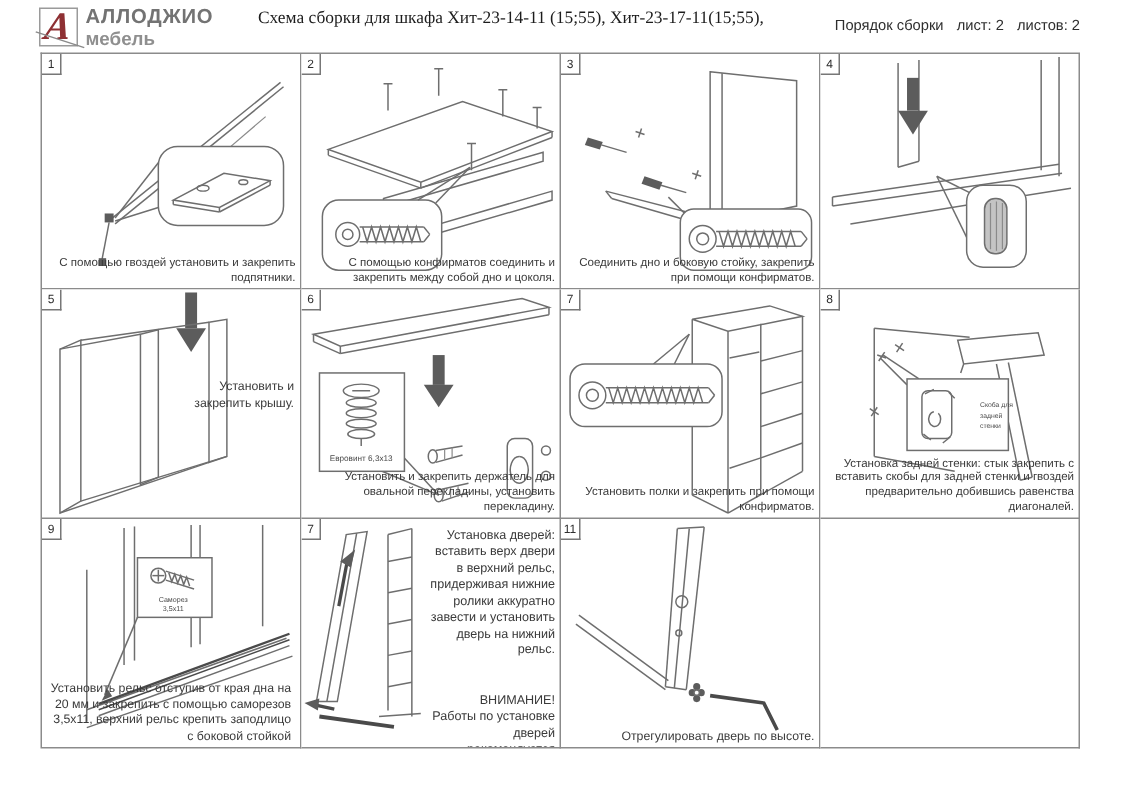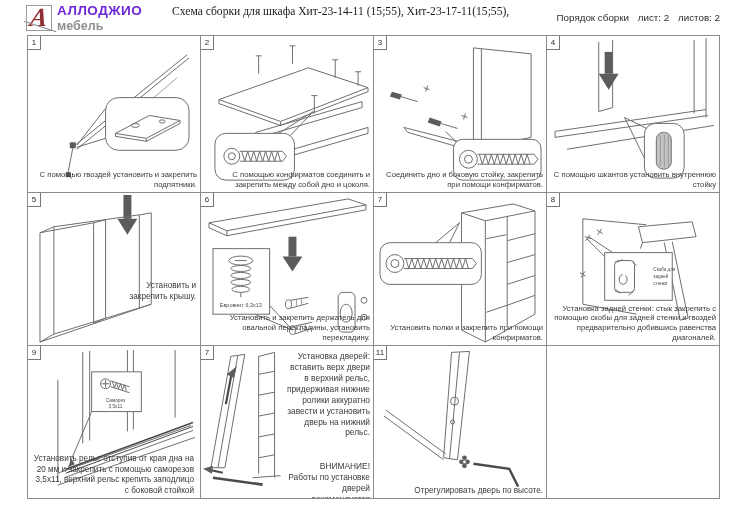--- a/index.html
+++ b/index.html
@@ -7,35 +7,35 @@
   body { font-family:"Liberation Sans",sans-serif; }
   .page { position:relative; width:748px; height:527px; background:#fff; overflow:hidden; }
 
   
   .header { position:absolute; left:26px; top:1px; width:694px; height:34px; display:flex; align-items:flex-start; }
   .logo { display:flex; align-items:center; gap:5px; padding-top:3px; width:146px; flex:none; }
   .logo-mark { width:26px; height:26px; border:1px solid #9a9a9a; position:relative; flex:none; }
   .logo-mark span { position:absolute; left:3px; top:-3px; font-family:"Liberation Serif",serif; font-style:italic; font-weight:bold; font-size:26px; color:#8e3033; transform:skewX(-8deg); }
   .logo-mark i { position:absolute; left:-4px; top:20px; width:34px; height:1px; background:#8a8a8a; transform:rotate(18deg); }
   .logo-text { line-height:1; }
-  .brand { color:#6d28d9; font-weight:bold; font-size:13.5px; letter-spacing:.5px; }
+  .brand { color:#737373; font-weight:bold; font-size:13.5px; letter-spacing:.5px; }
   .brand-sub { color:#8f8f8f; font-weight:bold; font-size:12.5px; text-align:left; margin-top:2px; }
   .title { font-family:"Liberation Serif",serif; font-size:11.6px; color:#1c1c1c; line-height:1.32; padding-top:3px; white-space:nowrap; }
   .order { margin-left:auto; font-size:9.8px; color:#2e2e2e; padding-top:11px; white-space:nowrap; }
   .order span { margin-left:6px; }
 
   
   .grid { position:absolute; left:27px; top:35px; border-top:1px solid #8b8b8b; border-left:1px solid #8b8b8b;
           display:grid; grid-template-columns:repeat(4,173px); grid-template-rows:157px 153px 153px; background:#fff; }
   .cell { position:relative; border-right:1px solid #8b8b8b; border-bottom:1px solid #8b8b8b; overflow:hidden; background:#fff; }
   .num { position:absolute; top:0; left:0; width:13px; height:14px; border-right:1px solid #777; border-bottom:1px solid #777;
          font-size:8px; color:#2e2e2e; display:flex; align-items:center; justify-content:center; background:#fff; z-index:2; }
   .art { position:absolute; inset:0; width:100%; height:100%; }
   .caption { position:absolute; left:5px; right:3px; bottom:2px; font-size:7.7px; line-height:1.28; color:#3a3a3a; z-index:1;text-align:right; }
-  .cell-5 .caption { left:94px; right:4px; bottom:auto; top:60px; font-size:8.2px;margin-top:28px; }
+  .cell-5 .caption { left:94px; right:4px; bottom:auto; top:60px; font-size:8.2px; }
   .cell-9 .caption { font-size:8.2px; right:6px; }
   .cell-10 .caption-block { position:absolute; left:84px; right:3px; top:5px; font-size:8.4px; line-height:1.3; color:#3a3a3a;text-align:right; }
   .cell-10 .warn { margin-top:23px; }
   .cell-11 .caption { font-size:8.2px; }
 
   
   svg .ln { stroke:#6e6e6e; fill:none; stroke-width:1; }
   svg .lt { stroke:#8a8a8a; fill:none; stroke-width:.8; }
   svg .fl { fill:#5c5c5c; stroke:none; }
   svg .wh { fill:#fff; stroke:#6e6e6e; stroke-width:1; }
@@ -173,21 +173,20 @@
         <line class="ln" x1="8" y1="96" x2="8" y2="102"></line>
         <line class="ln" x1="20" y1="114" x2="168" y2="90"></line>
         <line class="ln" x1="78" y1="82" x2="100" y2="93"></line>
         <line class="ln" x1="78" y1="82" x2="99" y2="125"></line>
         <rect class="wh" x="98" y="88" width="40" height="55" rx="11"></rect>
         <rect x="110" y="97" width="15" height="37" rx="7" fill="#c4c4c4" stroke="#6e6e6e"></rect>
         <line class="lt" x1="114" y1="100" x2="114" y2="131"></line>
           <line class="lt" x1="118" y1="99" x2="118" y2="132"></line>
           <line class="lt" x1="122" y1="100" x2="122" y2="131"></line>
       </svg>
-      <div class="caption">С помощью шкантов установить внутреннюю стойку</div>
     </div>
 
     <div class="cell cell-5">
       <div class="num">5</div>
       <svg class="art" viewBox="0 0 173 153">
         <rect class="fl" x="96" y="2" width="8" height="24"></rect>
         <polygon class="fl" points="90,26 110,26 100,42"></polygon>
         <polygon class="ln" points="12,40 26,34 26,142 12,150"></polygon>
         <polygon class="ln" points="66,30 78,27 78,126 66,131"></polygon>
         <polygon class="ln" points="112,22 124,20 124,112 112,116"></polygon>
@@ -289,21 +288,21 @@
         <line class="ln" x1="58" y1="64" x2="40" y2="46"></line>
         <line class="ln" x1="66" y1="60" x2="42" y2="44"></line>
         <rect class="wh" x="58" y="60" width="68" height="48"></rect>
         <rect class="ln" x="68" y="68" width="20" height="32" rx="4"></rect>
         <path class="ln" d="M70,70 l6,-3 M86,69 l4,4 M69,97 l5,4 M87,99 l-5,4"></path>
         <path class="ln" d="M76,82 a4,5 0 1 0 3,1"></path>
         <text x="107" y="79" font-size="4.6">Скоба для</text>
         <text x="107" y="86" font-size="4.6">задней</text>
         <text x="107" y="93" font-size="4.6">стенки</text>
       </svg>
-      <div class="caption">Установка задней стенки: стык закрепить с помощью скобы для задней стенки и гвоздей предварительно добившись равенства диагоналей.</div>
+      <div class="caption">Установка задней стенки: стык закрепить с вставить скобы для задней стенки и гвоздей предварительно добившись равенства диагоналей.</div>
     </div>
 
     <div class="cell cell-9">
       <div class="num">9</div>
       <svg class="art" viewBox="0 0 173 153">
         <line class="ln" x1="30" y1="34" x2="30" y2="136"></line>
         <line class="ln" x1="55" y1="6" x2="55" y2="98"></line>
           <line class="ln" x1="62" y1="5" x2="62" y2="95"></line>
         <line class="ln" x1="100" y1="4" x2="100" y2="86"></line>
           <line class="ln" x1="106" y1="4" x2="106" y2="84"></line>

